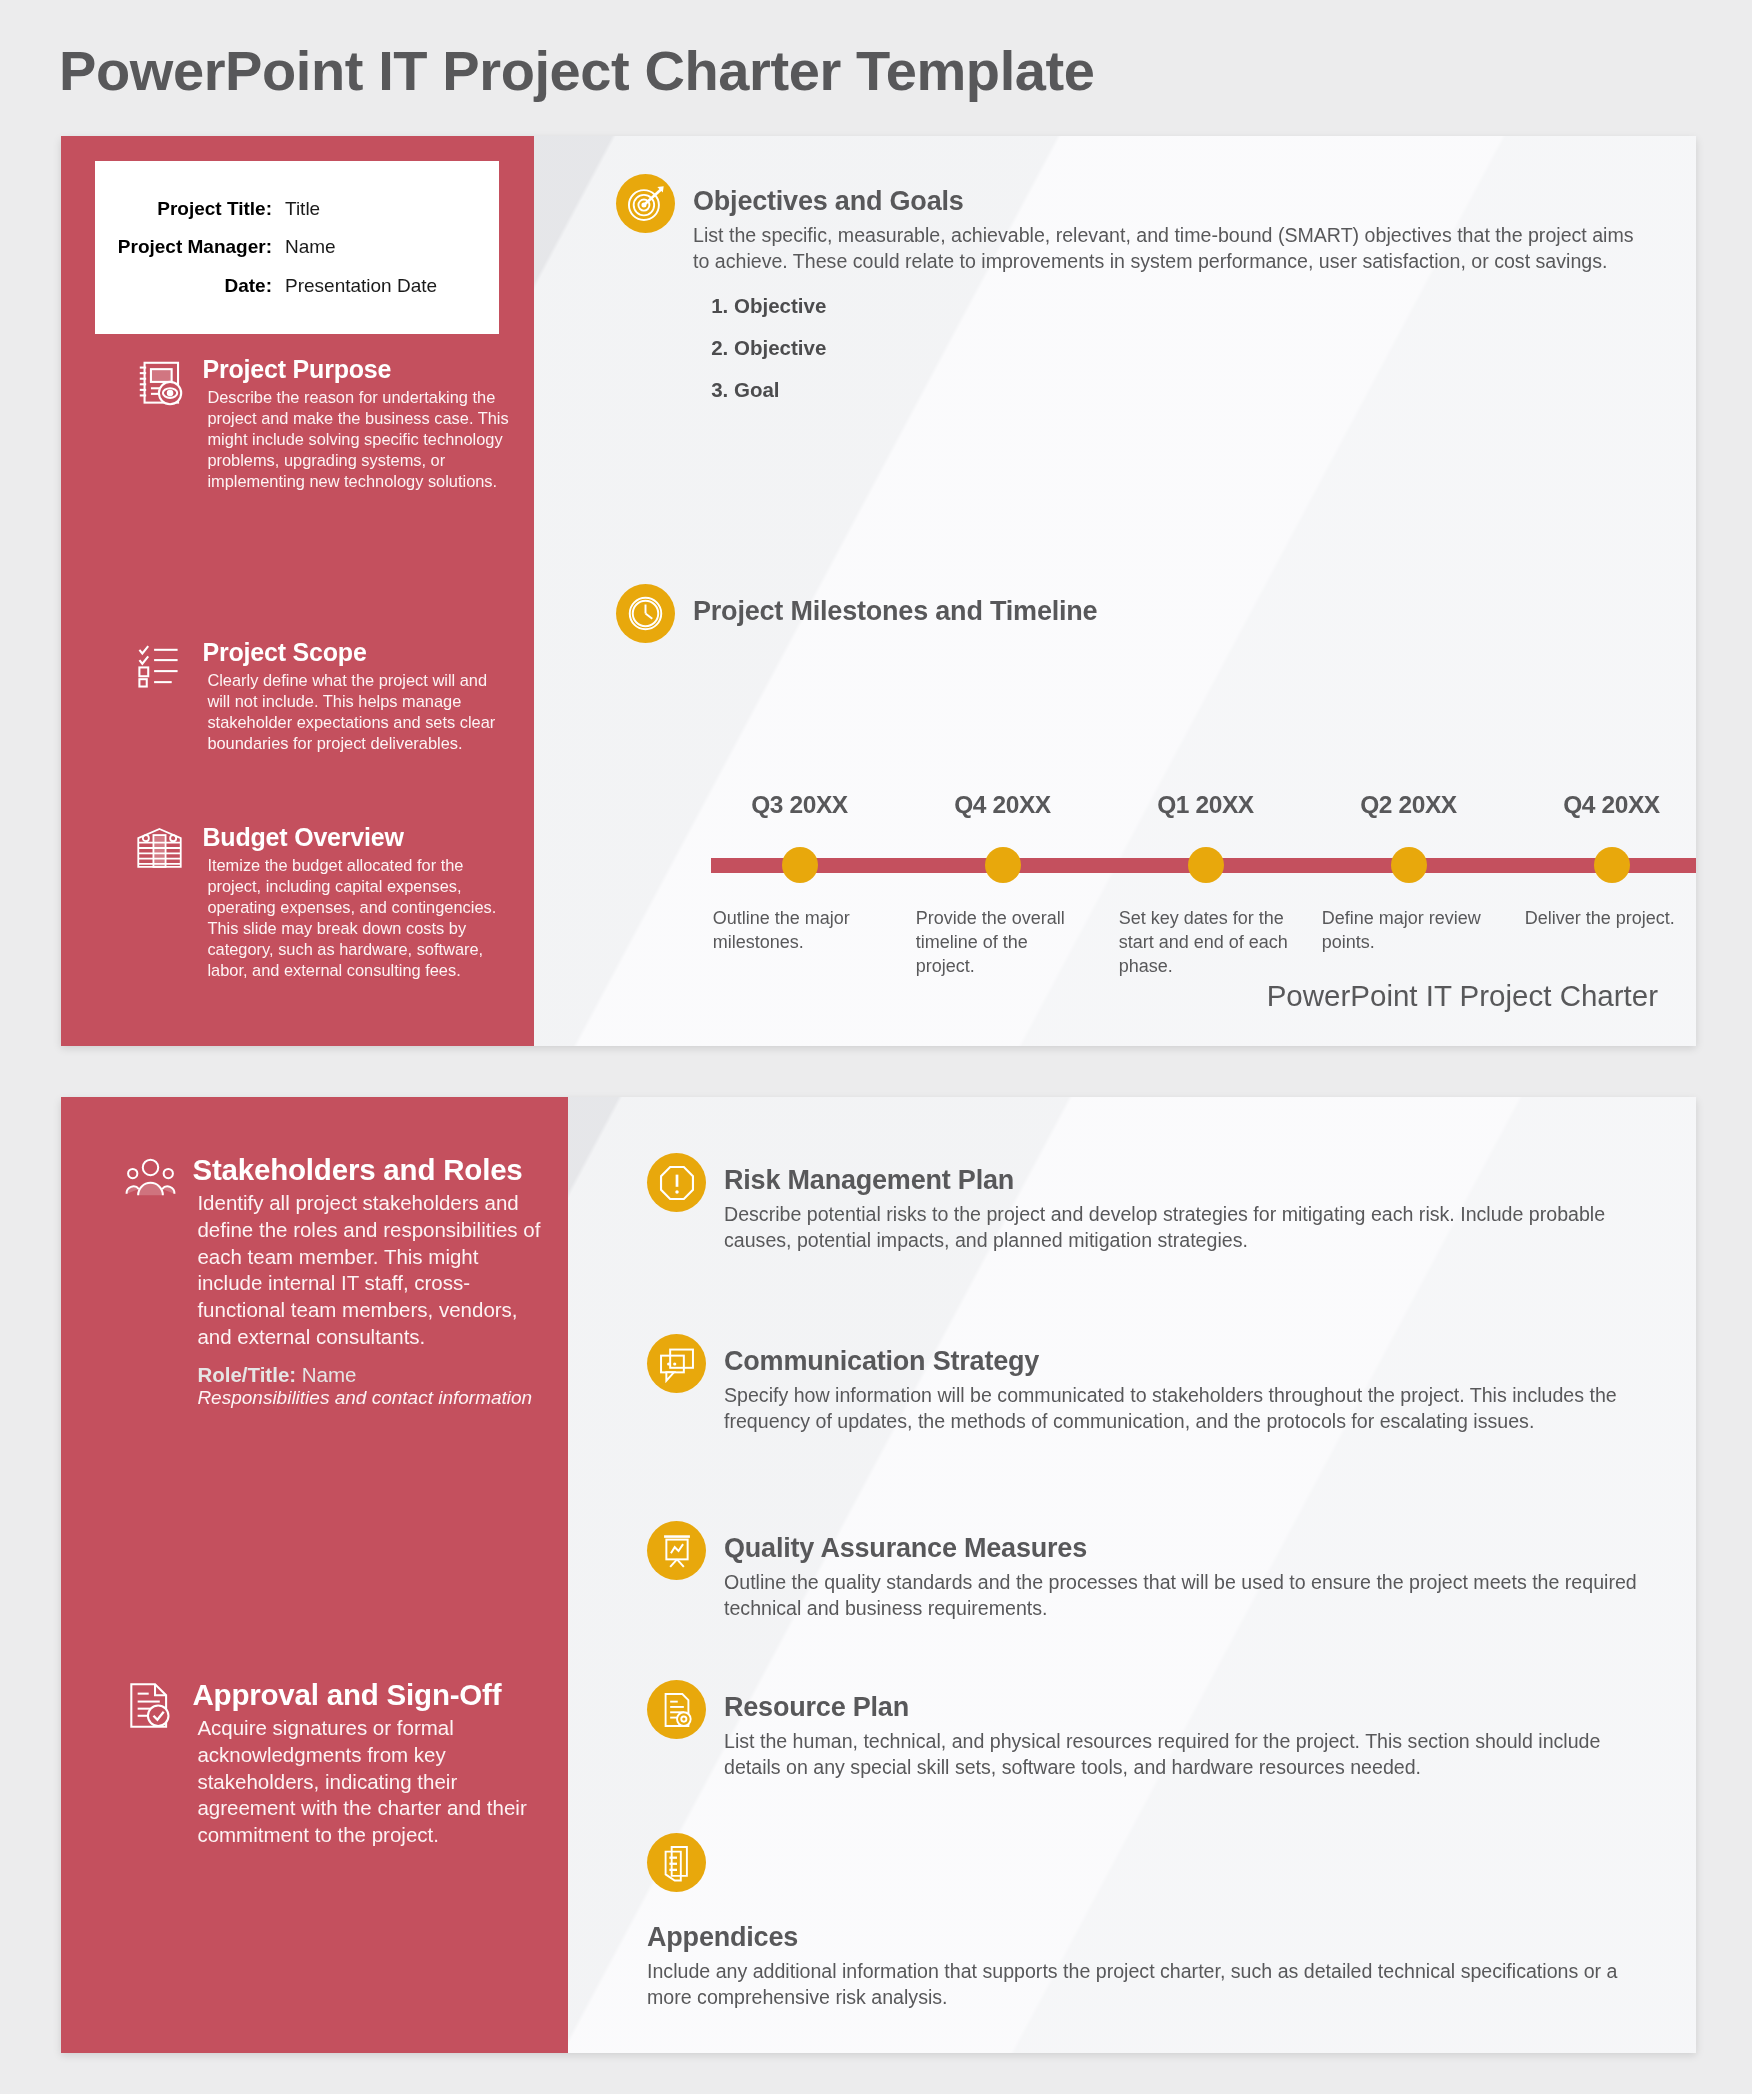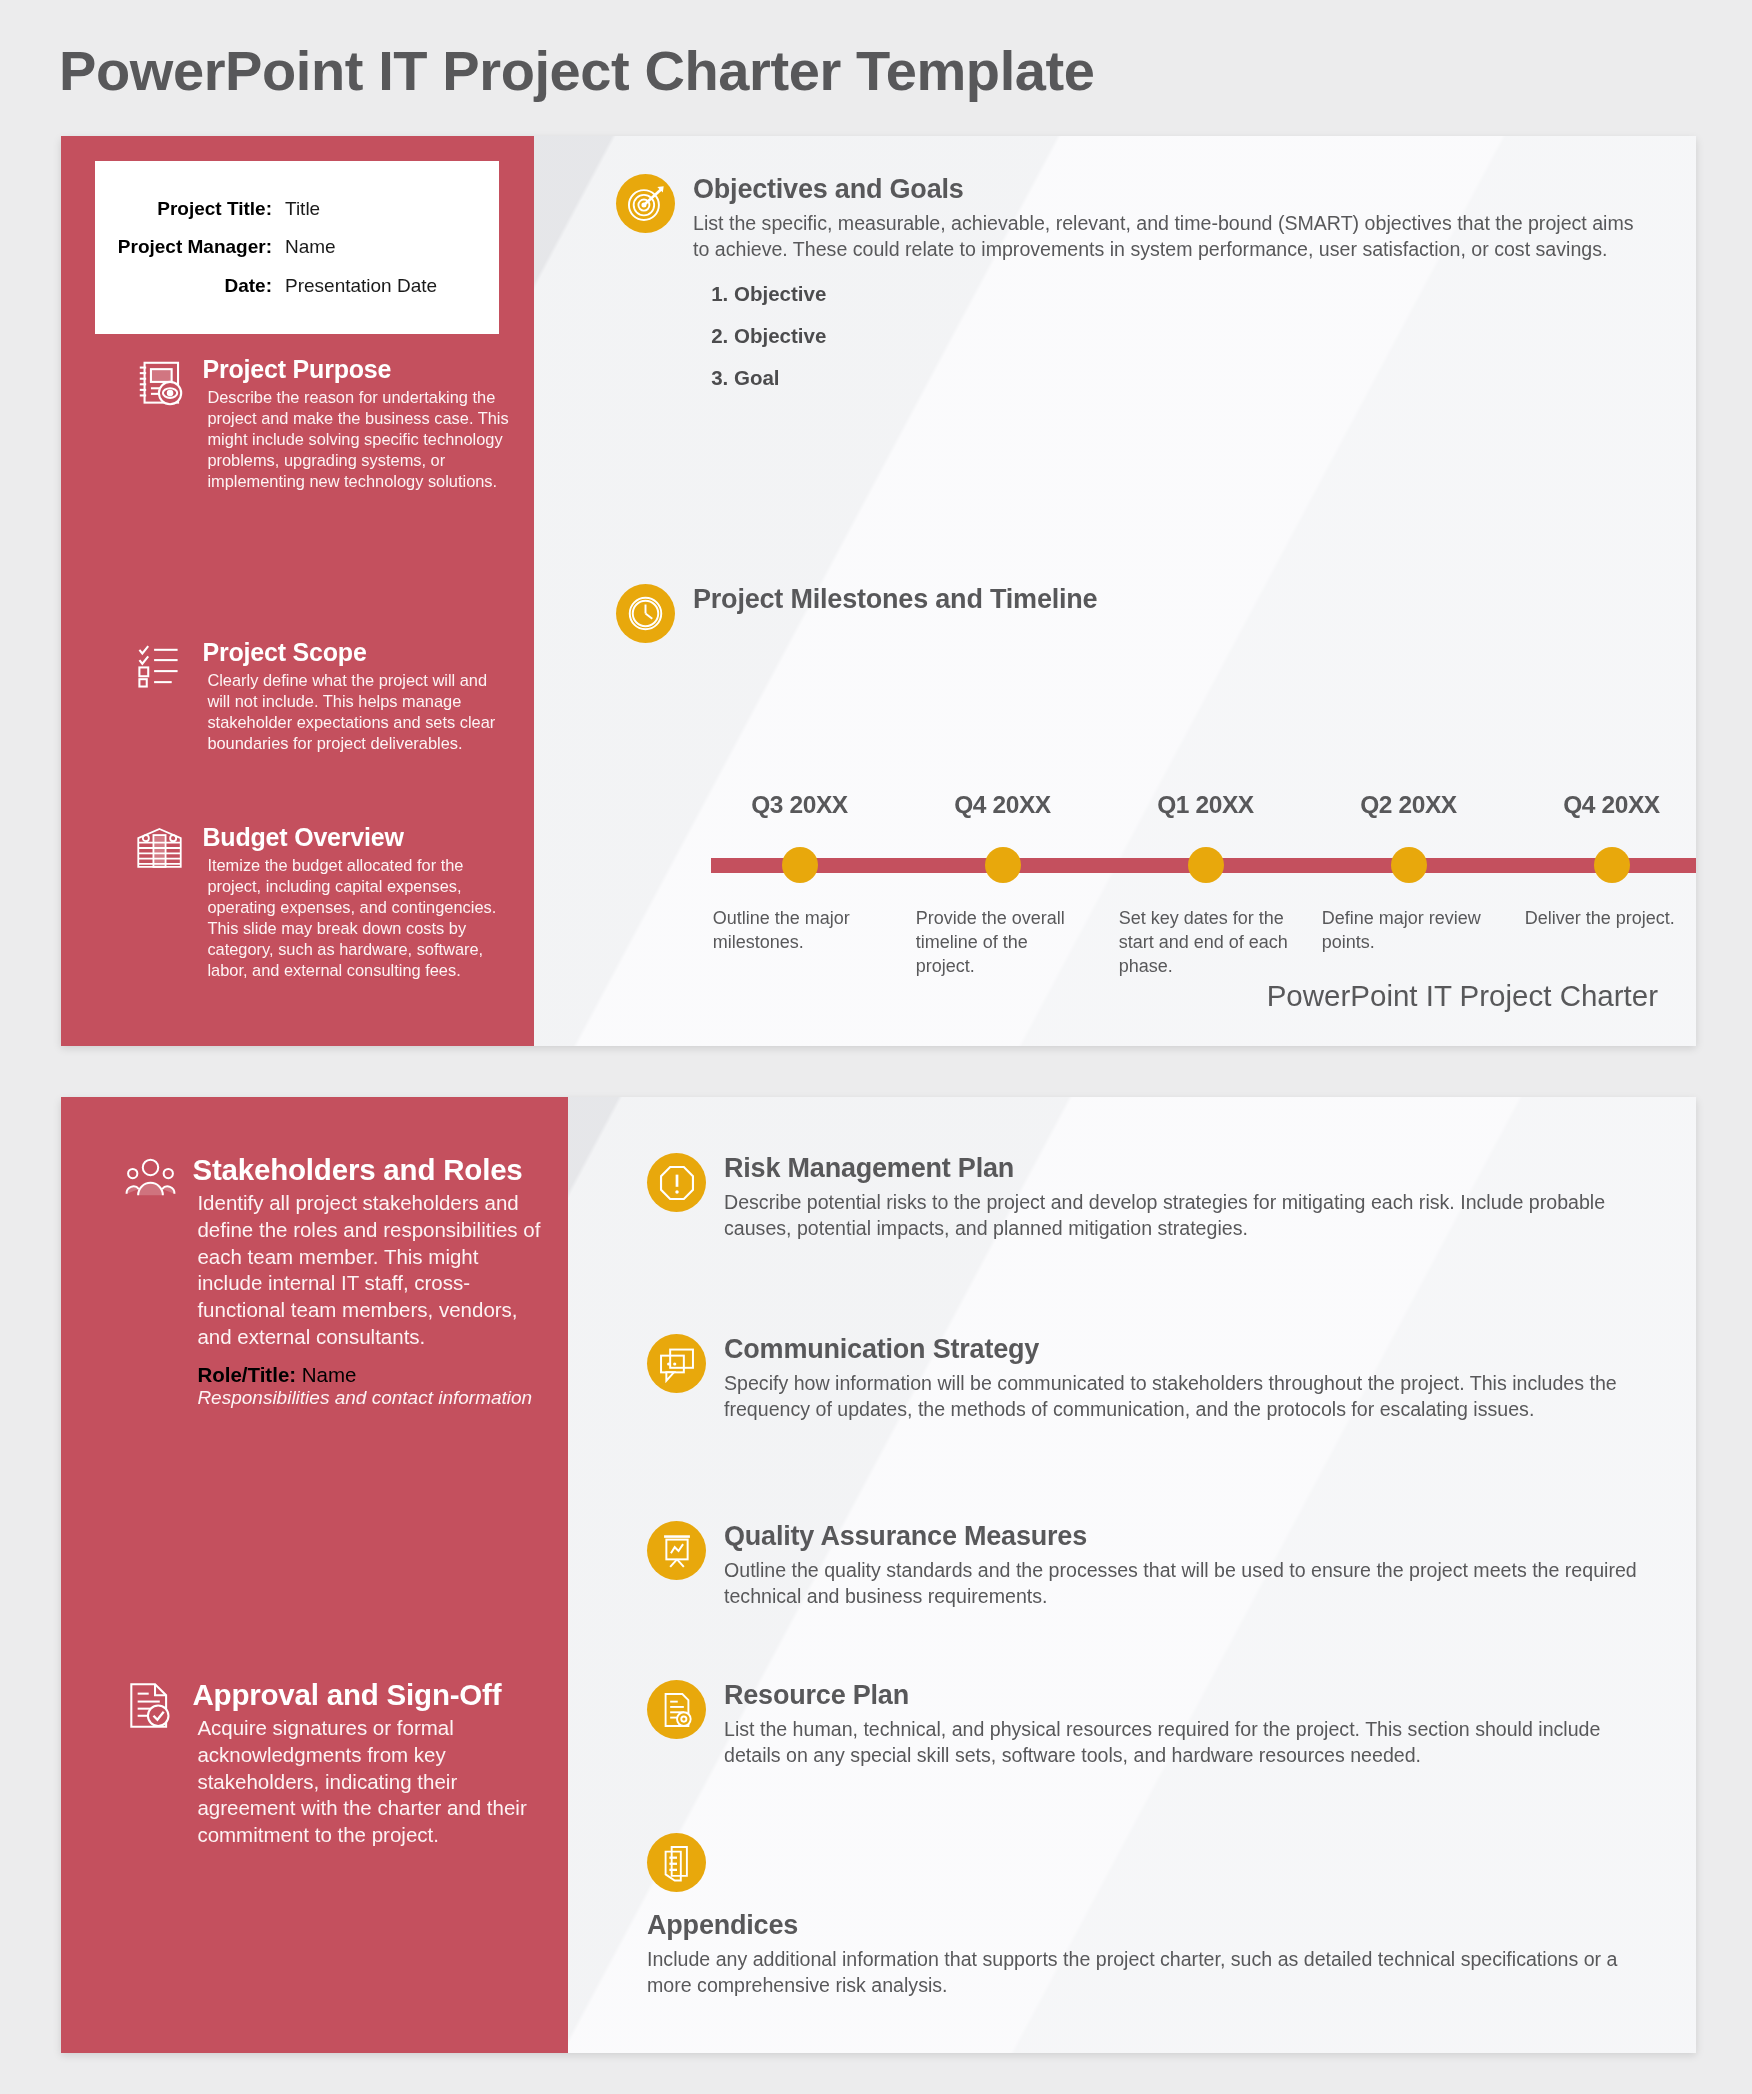--- a/index.html
+++ b/index.html
@@ -117,21 +117,21 @@
     font-size: 16.4px;
     line-height: 1.28;
     color: #fdf3f4;
     padding-left: 4.9px;
   }
   .rsec.wide h3 { font-size: 29.5px; }
   .rsec.wide p { font-size: 20.5px; line-height: 1.3; }
 
   .role-line {
     font-size: 20.5px;
-    color: #000000;
+    color: #e5e5e5;
     margin-top: 13px;
     padding-left: 4.9px;
   }
   .role-line b { font-weight: bold; }
   .role-sub {
     font-size: 19px;
     font-style: italic;
     color: #fdf3f4;
     padding-left: 4.9px;
     line-height: 1.2;
@@ -154,20 +154,21 @@
     align-items: center;
     justify-content: center;
   }
   .rsec-right .cbody { flex: 1 1 auto; }
   .rsec-right h3 {
     font-size: 27px;
     font-weight: bold;
     color: #58585a;
     letter-spacing: -0.2px;
     margin-bottom: 4.9px;
+    margin-top: 12px;
   }
   .rsec-right p {
     font-size: 19.6px;
     line-height: 1.33;
     color: #58585a;
   }
   .obj-list {
     margin-top: 19.6px;
     padding-left: 41px;
   }

